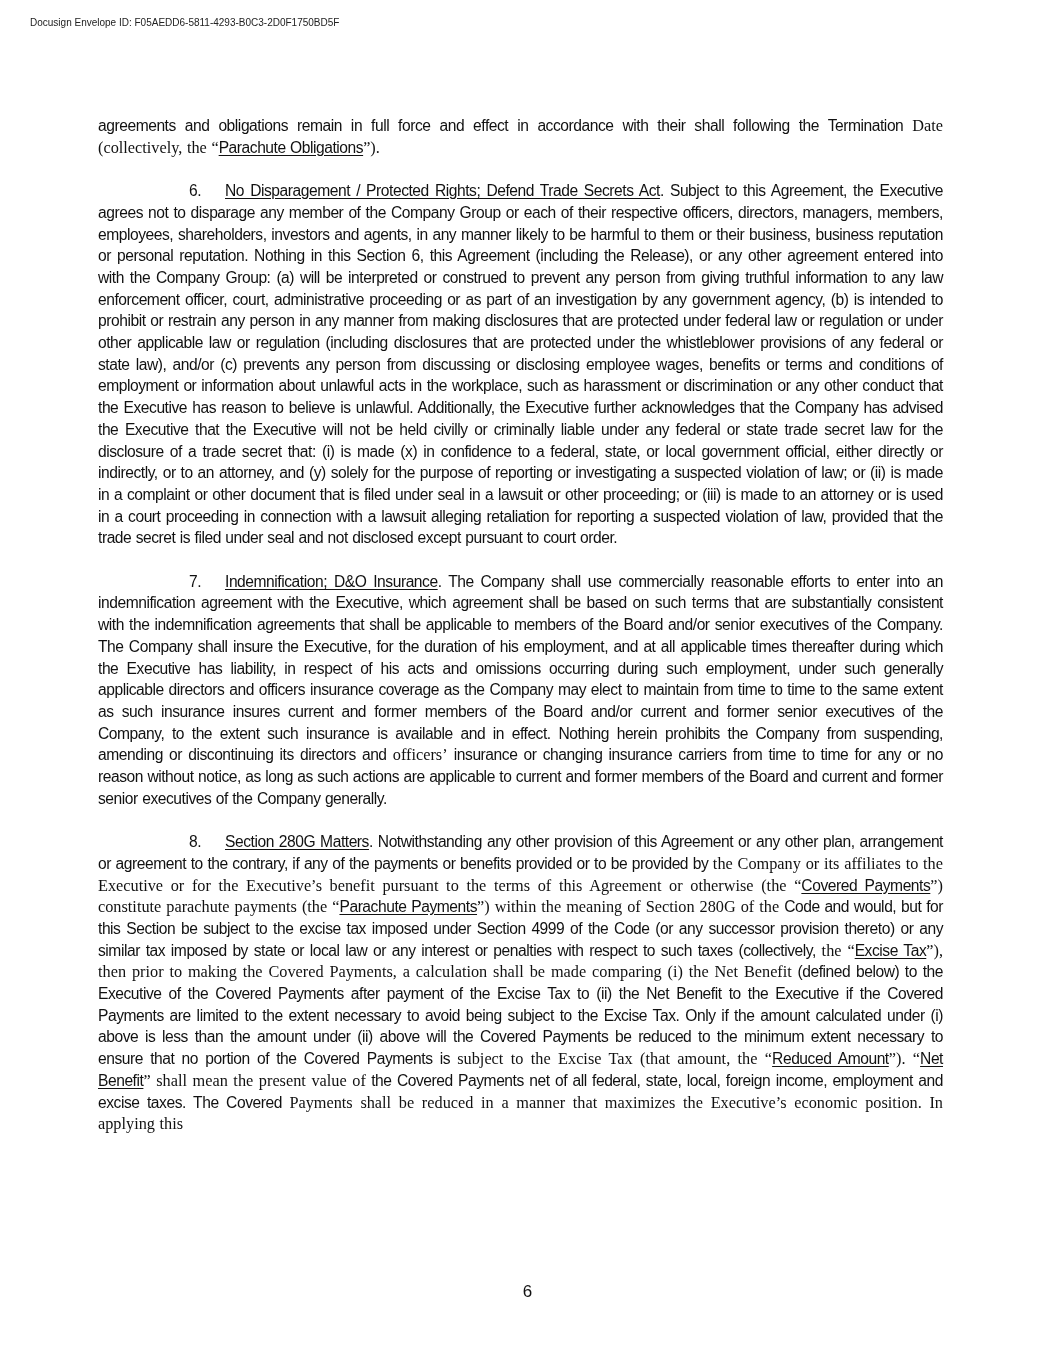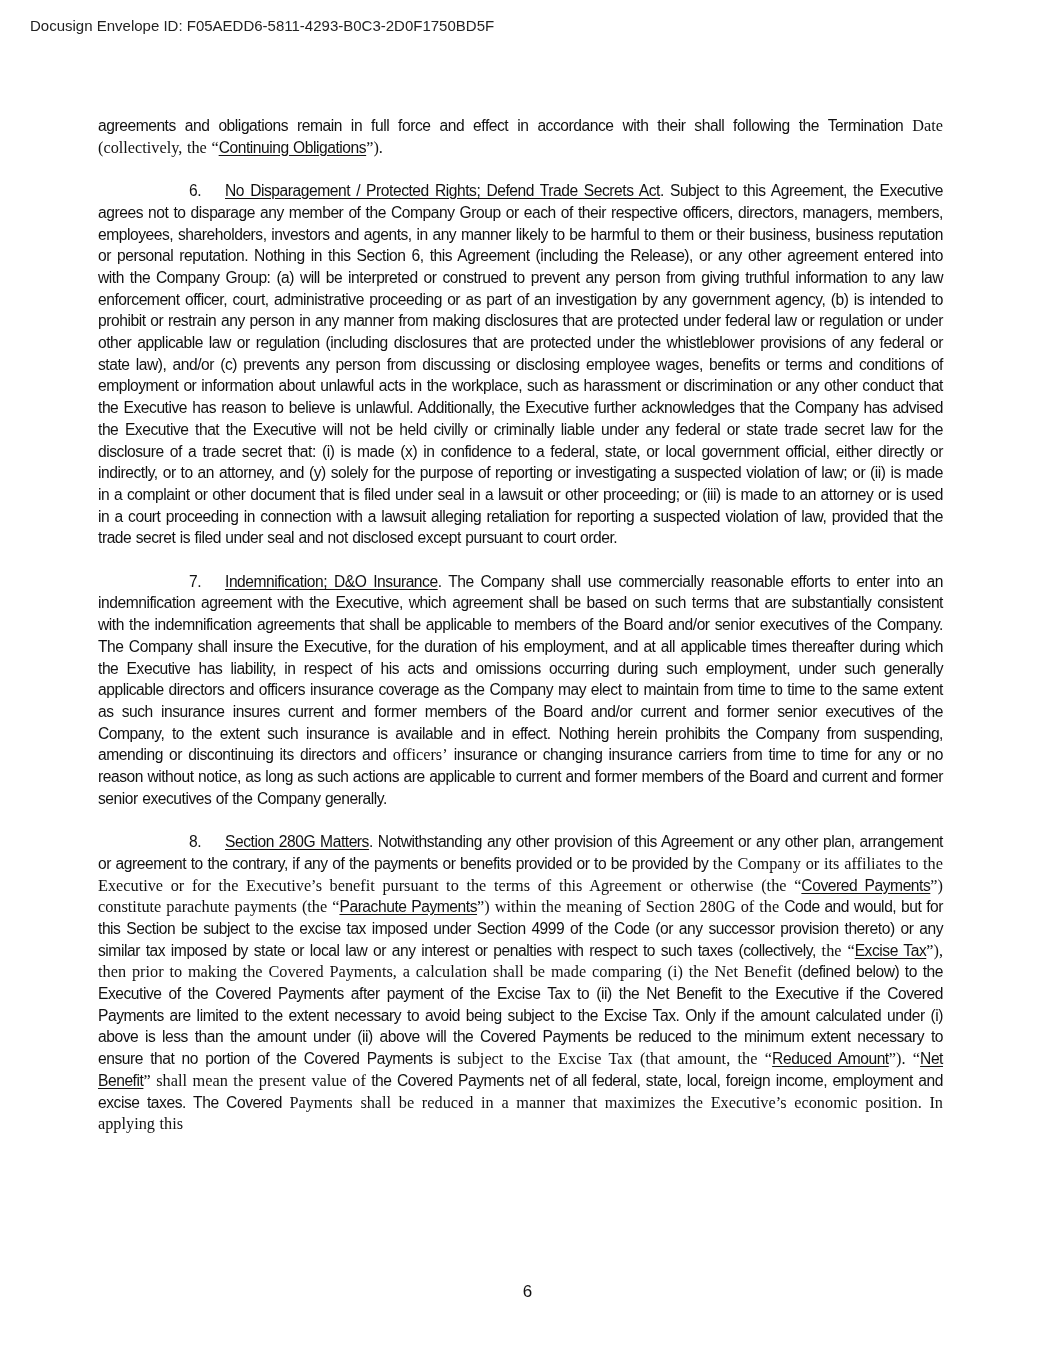--- a/index.html
+++ b/index.html
@@ -1,19 +1,19 @@
 <!DOCTYPE html>
 <html><head>
 <meta charset="utf-8">
 <style>
   html, body { margin: 0; padding: 0; background: #ffffff; }
   body { width: 1055px; height: 1365px; position: relative; overflow: hidden; color: #111111; }
   .envelope {
     position: absolute; left: 30px; top: 17px;
-    font-family: "Liberation Sans", sans-serif; font-size: 15px; color: #222;
+    font-family: "Liberation Sans", sans-serif; font-size: 10px; color: #222;
   }
   .page {
     position: absolute; left: 98px; top: 115px; width: 845px;
     font-family: "Liberation Sans", sans-serif; font-size: 15.6px;
     line-height: 21.7px; text-align: justify;
     transform-origin: 0 0;
   }
   .page p { margin: 0 0 21.7px 0; }
   .cond { font-stretch: condensed; letter-spacing: -0.45px; word-spacing: 0.5px; }
   .serif { font-family: "Liberation Serif", serif; font-size: 16.3px; letter-spacing: 0; }
@@ -25,21 +25,21 @@
     font-family: "Liberation Sans", sans-serif; font-size: 17px;
   }
 </style>
 </head>
 <body>
 
 <div class="envelope">Docusign Envelope ID: F05AEDD6-5811-4293-B0C3-2D0F1750BD5F</div>
 
 <div class="page">
 
-  <p class="cond"><span>agreements and obligations remain in full force and effect in accordance with their shall following the Termination </span><span class="serif">Date (collectively, the “</span><u>Continuing Obligations</u><span class="serif">”).</span></p>
+  <p class="cond"><span>agreements and obligations remain in full force and effect in accordance with their shall following the Termination </span><span class="serif">Date (collectively, the “</span><u>Parachute Obligations</u><span class="serif">”).</span></p>
 
   <p class="cond"><span class="indent"><span class="num">6.</span></span><u>No Disparagement / Protected Rights; Defend Trade Secrets Act</u><span>.</span><span>  Subject to this Agreement, the Executive agrees not to disparage any member of the Company Group or each of their respective officers, directors, managers, members, employees, shareholders, investors and agents, in any manner likely to be harmful to them or their business, business reputation or personal reputation.  Nothing in this Section 6, this Agreement (including the Release), or any other agreement entered into with the Company Group: (a) will be interpreted or construed to prevent any person from giving truthful information to any law enforcement officer, court, administrative proceeding or as part of an investigation by any government agency, (b) is intended to prohibit or restrain any person in any manner from making disclosures that are protected under federal law or regulation or under other applicable law or regulation (including disclosures that are protected under the whistleblower provisions of any federal or state law), and/or (c) prevents any person from discussing or disclosing employee wages, benefits or terms and conditions of employment or information about unlawful acts in the workplace, such as harassment or discrimination or any other conduct that the Executive has reason to believe is unlawful.  Additionally, the Executive further acknowledges that the Company has advised the Executive that the Executive will not be held civilly or criminally liable under any federal or state trade secret law for the disclosure of a trade secret that: (i) is made (x) in confidence to a federal, state, or local government official, either directly or indirectly, or to an attorney, and (y) solely for the purpose of reporting or investigating a suspected violation of law; or (ii) is made in a complaint or other document that is filed under seal in a lawsuit or other proceeding; or (iii) is made to an attorney or is used in a court proceeding in connection with a lawsuit alleging retaliation for reporting a suspected violation of law, provided that the trade secret is filed under seal and not disclosed except pursuant to court order.</span></p>
 
   <p class="cond"><span class="indent"><span class="num">7.</span></span><u>Indemnification; D&amp;O Insurance</u><span>.</span><span>  The Company shall use commercially reasonable efforts to enter into an indemnification agreement with the Executive, which agreement shall be based on such terms that are substantially consistent with the indemnification agreements that shall be applicable to members of the Board and/or senior executives of the Company.  The Company shall insure the Executive, for the duration of his employment, and at all applicable times thereafter during which the Executive has liability, in respect of his acts and omissions occurring during such employment, under such generally applicable directors and officers insurance coverage as the Company may elect to maintain from time to time to the same extent as such insurance insures current and former members of the Board and/or current and former senior executives of the Company, to the extent such insurance is available and in effect.  Nothing herein prohibits the Company from suspending, amending or discontinuing its directors and </span><span class="serif">officers’</span><span> insurance or changing insurance carriers from time to time for any or no reason without notice, as long as such actions are applicable to current and former members of the Board and current and former senior executives of the Company generally.</span></p>
 
   <p class="cond"><span class="indent"><span class="num">8.</span></span><u>Section 280G Matters</u><span>.</span><span>  Notwithstanding any other provision of this Agreement or any other plan, arrangement or agreement to the contrary, if any of the payments or benefits provided or to be provided by </span><span class="serif">the Company or its affiliates to the Executive or for the Executive’s benefit pursuant to the terms of this Agreement or otherwise (the “</span><u>Covered Payments</u><span class="serif">”) constitute parachute payments (the “</span><u>Parachute Payments</u><span class="serif">”) within the meaning of Section 280G of the </span><span>Code and would, but for this Section be subject to the excise tax imposed under Section 4999 of the Code (or any successor provision thereto) or any similar tax imposed by state or local law or any interest or penalties with respect to such taxes (collectively, </span><span class="serif">the “</span><u>Excise Tax</u><span class="serif">”), then prior to making the Covered Payments, a calculation shall be made comparing (i) the Net Benefit</span><span> (defined below) to the Executive of the Covered Payments after payment of the Excise Tax to (ii) the Net Benefit to the Executive if the Covered Payments are limited to the extent necessary to avoid being subject to the Excise Tax. Only if the amount calculated under (i) above is less than the amount under (ii) above will the Covered Payments be reduced to the minimum extent necessary to ensure that no portion of the Covered Payments is </span><span class="serif">subject to the Excise Tax (that amount, the “</span><u>Reduced Amount</u><span class="serif">”). “</span><u>Net Benefit</u><span class="serif">” shall mean the present value of</span><span> the Covered Payments net of all federal, state, local, foreign income, employment and excise taxes. The Covered </span><span class="serif">Payments shall be reduced in a manner that maximizes the Executive’s economic position.  In applying this</span></p>
 
 </div>
 
 <div class="page-number">6</div>

